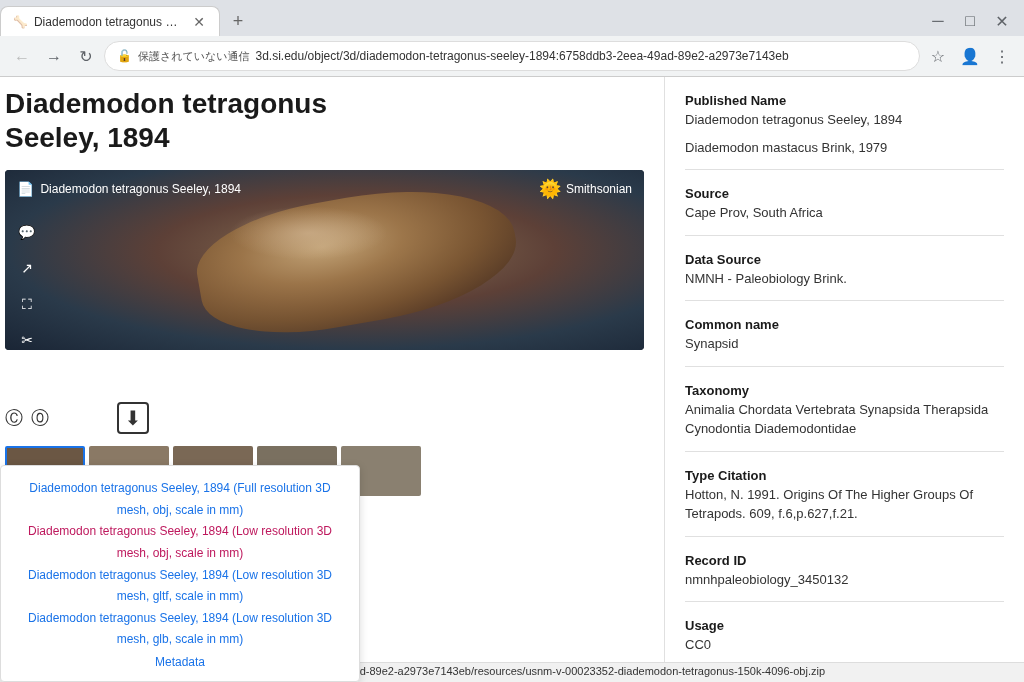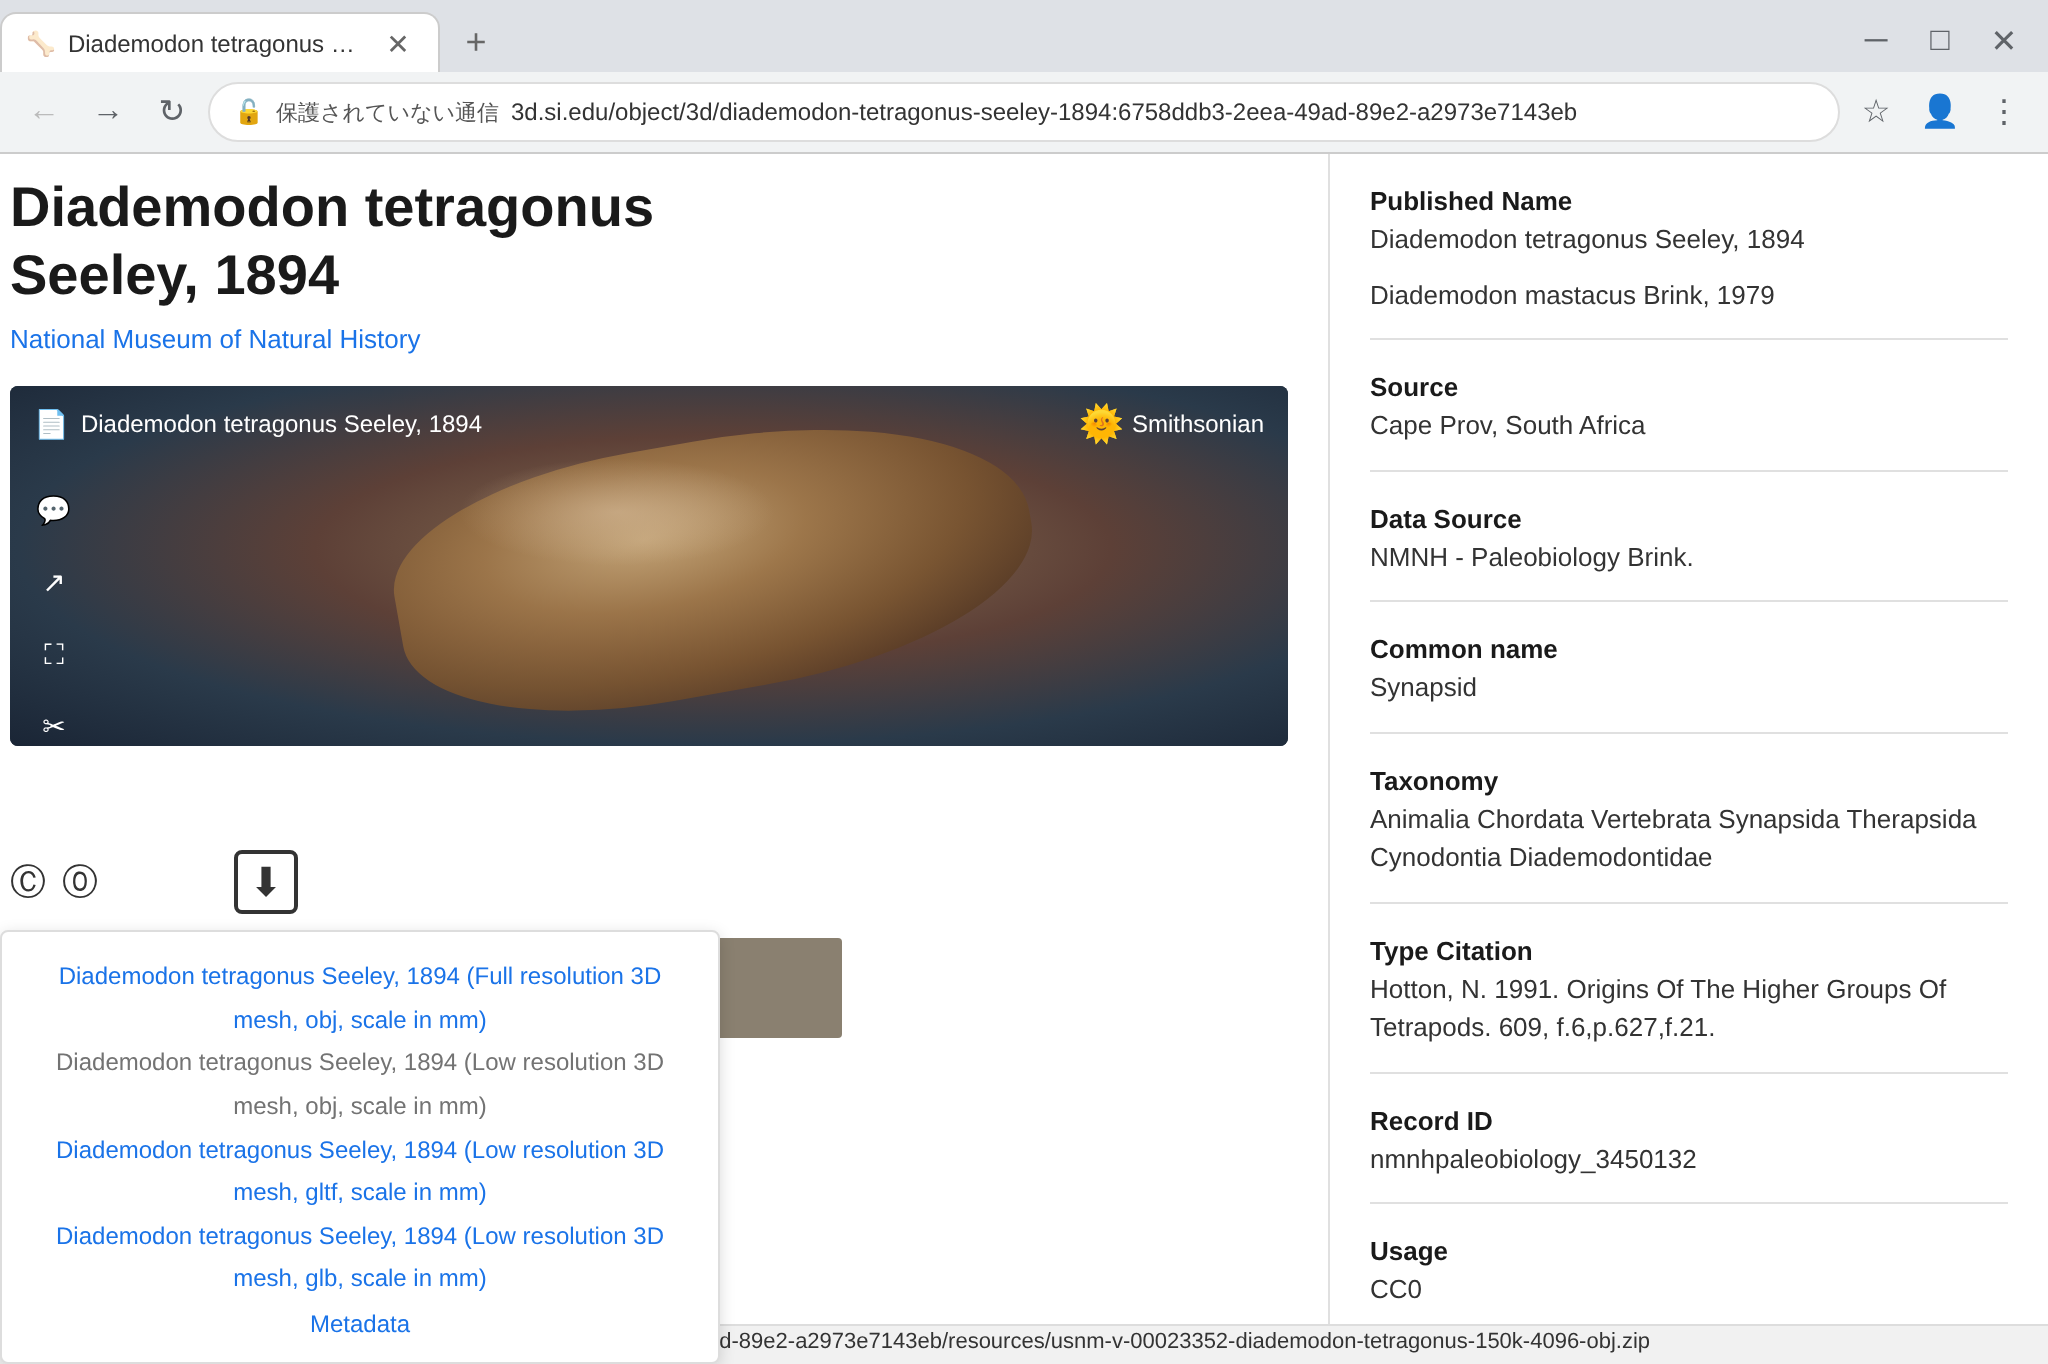--- a/index.html
+++ b/index.html
@@ -110,21 +110,20 @@
   </div>
 </div>
 
 <div class="page">
 
   <div class="main-content">
     <h1 class="page-title">
       <span>Diademodon tetragonus</span><br>
       <span>Seeley, 1894</span>
     </h1>
-    <a class="institution-link" href="#">National Museum of Natural History</a>
 
     <div class="viewer-container">
       <div class="skull-bg"></div>
       <div class="skull-shape"></div>
       <div class="skull-highlight"></div>
       <div class="viewer-header">
         <div class="viewer-title-bar">
           <span class="viewer-icon">📄</span>
           <span class="viewer-name">Diademodon tetragonus Seeley, 1894</span>
         </div>
@@ -136,21 +135,21 @@
       <div class="viewer-sidebar">
         <div class="viewer-btn">💬</div>
         <div class="viewer-btn">↗</div>
         <div class="viewer-btn">⛶</div>
         <div class="viewer-btn">✂</div>
       </div>
     </div>
 
     <div class="download-dropdown">
       <a class="download-link" href="#">Diademodon tetragonus Seeley, 1894 (Full resolution 3D mesh, obj, scale in mm)</a>
-      <a class="download-link" href="#" style="color:#737373;">Diademodon tetragonus Seeley, 1894 (Low resolution 3D mesh, obj, scale in mm)</a>
+      <a class="download-link" href="#" style="color:#be185d;">Diademodon tetragonus Seeley, 1894 (Low resolution 3D mesh, obj, scale in mm)</a>
       <a class="download-link" href="#">Diademodon tetragonus Seeley, 1894 (Low resolution 3D mesh, gltf, scale in mm)</a>
       <a class="download-link" href="#">Diademodon tetragonus Seeley, 1894 (Low resolution 3D mesh, glb, scale in mm)</a>
       <a class="meta-link" href="#">Metadata</a>
     </div>
 
     <div class="viewer-footer" style="margin-top:52px;">
       <span class="cc-icon">Ⓒ</span>
       <span class="cc-icon">⓪</span>
       <span class="download-icon-btn" style="margin-left:60px; border:2px solid #333; width:32px; height:32px; display:flex; align-items:center; justify-content:center; border-radius:4px;">⬇</span>
     </div>

